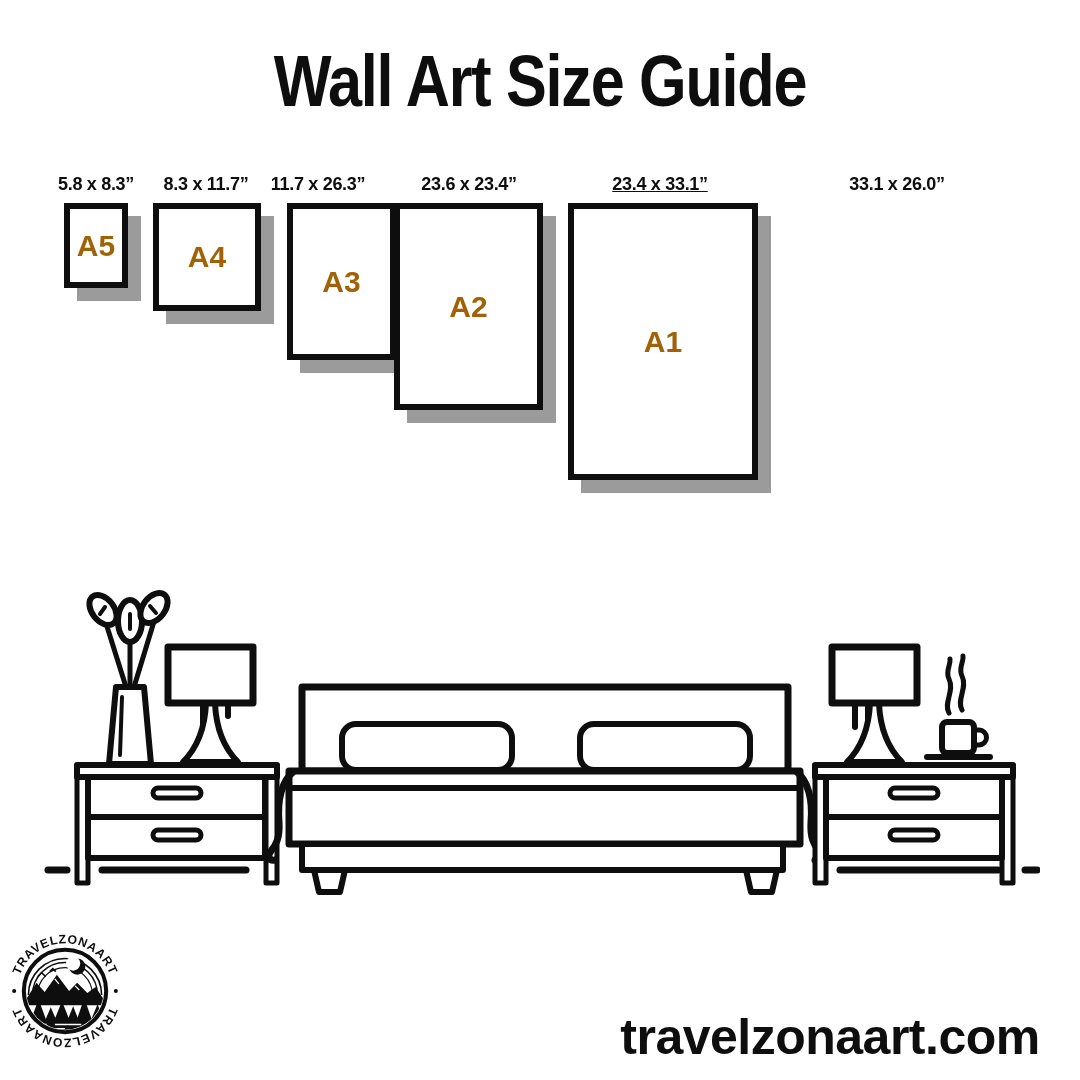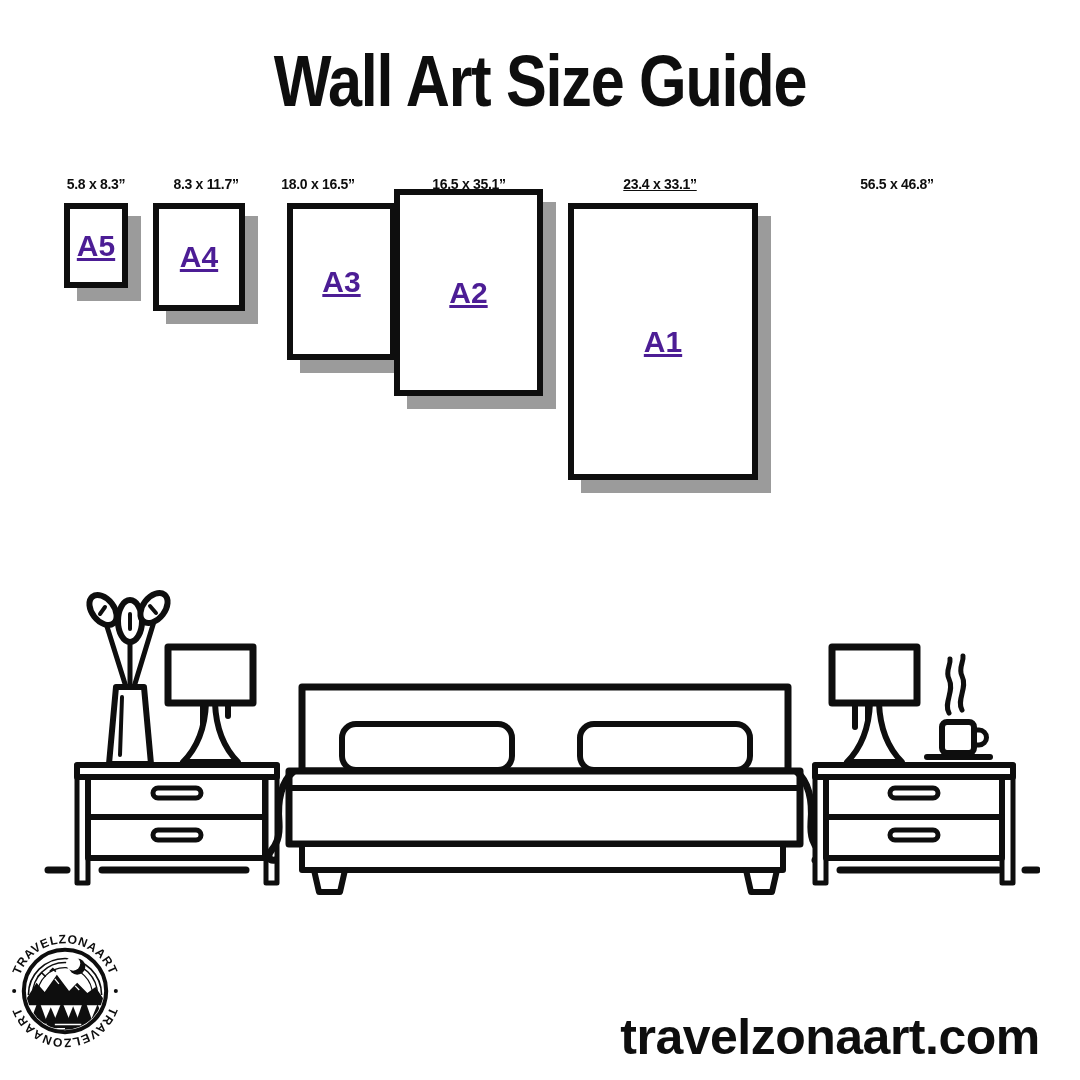--- a/index.html
+++ b/index.html
@@ -11,29 +11,29 @@
   .title{
     position:absolute;left:0;top:40px;width:1080px;text-align:center;
     font-size:72px;font-weight:bold;letter-spacing:-1.5px;white-space:nowrap;
     transform:scaleX(0.85);transform-origin:50% 50%;color:#0e0e0e;
   }
   
   .size-box{
     position:absolute;box-sizing:border-box;background:#fff;border:6px solid #0e0e0e;
     box-shadow:13px 13px 0 0 #9b9b9b;display:flex;align-items:center;justify-content:center;
   }
-  .size-code{font-size:30px;font-weight:bold;letter-spacing:0;color:#4c1d95;text-decoration:underline;}
+  .size-code{font-size:30px;font-weight:bold;letter-spacing:0;color:#a16207;}
   .size-label{
     position:absolute;top:172px;height:24px;line-height:24px;white-space:nowrap;
-    font-size:14px;font-weight:bold;letter-spacing:-0.3px;transform:translateX(-50%);color:#0e0e0e;
+    font-size:18px;font-weight:bold;letter-spacing:-0.3px;transform:translateX(-50%);color:#0e0e0e;
   }
   .box-a5{left:64px; top:203px;width:64px; height:85px;}
-  .box-a4{left:153px;top:203px;width:92px; height:108px;}
+  .box-a4{left:153px;top:203px;width:108px; height:108px;}
   .box-a3{left:263px;top:203px;width:109px;height:157px;margin-left:24px;}
-  .box-a2{left:394px;top:189px;width:149px;height:207px;}
+  .box-a2{left:394px;top:203px;width:149px;height:207px;}
   .box-a1{left:568px;top:203px;width:190px;height:277px;}
   .box-a0{left:781px;top:203px;width:232px;height:364px;}
   .lbl-a5{left:96px;}  .lbl-a4{left:206px;} .lbl-a3{left:318px;}
   .lbl-a2{left:469px;} .lbl-a1{left:660px;text-decoration:underline;} .lbl-a0{left:897px;}
   
   .bedroom{position:absolute;left:40px;top:585px;width:1000px;height:315px;}
   
   .logo{position:absolute;left:4px;top:930px;width:122px;height:122px;}
   .logo text{font-family:"Liberation Sans","DejaVu Sans",sans-serif;font-weight:bold;}
   
@@ -44,24 +44,24 @@
 </style>
 </head>
 <body>
 
 <div class="canvas">
 
   <div class="title">Wall Art Size Guide</div>
 
   <div class="size-label lbl-a5">5.8 x 8.3”</div>
   <div class="size-label lbl-a4">8.3 x 11.7”</div>
-  <div class="size-label lbl-a3">18.0 x 16.5”</div>
-  <div class="size-label lbl-a2">16.5 x 35.1”</div>
+  <div class="size-label lbl-a3">11.7 x 26.3”</div>
+  <div class="size-label lbl-a2">23.6 x 23.4”</div>
   <div class="size-label lbl-a1">23.4 x 33.1”</div>
-  <div class="size-label lbl-a0">56.5 x 46.8”</div>
+  <div class="size-label lbl-a0">33.1 x 26.0”</div>
 
   <div class="size-box box-a5">
     <span class="size-code">A5</span>
     </div>
   <div class="size-box box-a4">
     <span class="size-code">A4</span>
     </div>
   <div class="size-box box-a3">
     <span class="size-code">A3</span>
     </div>

